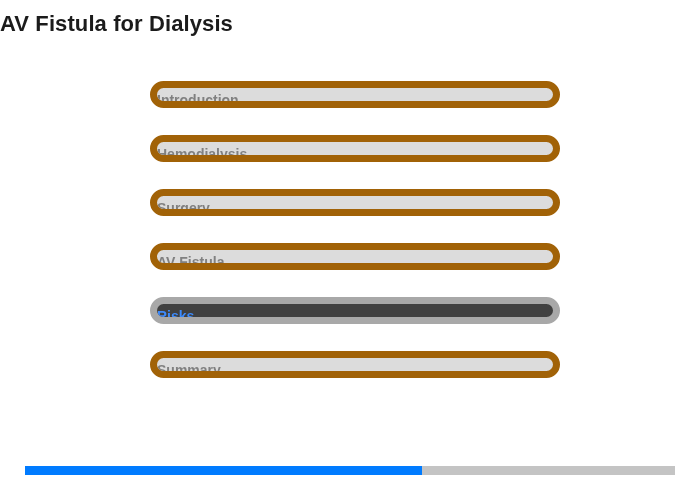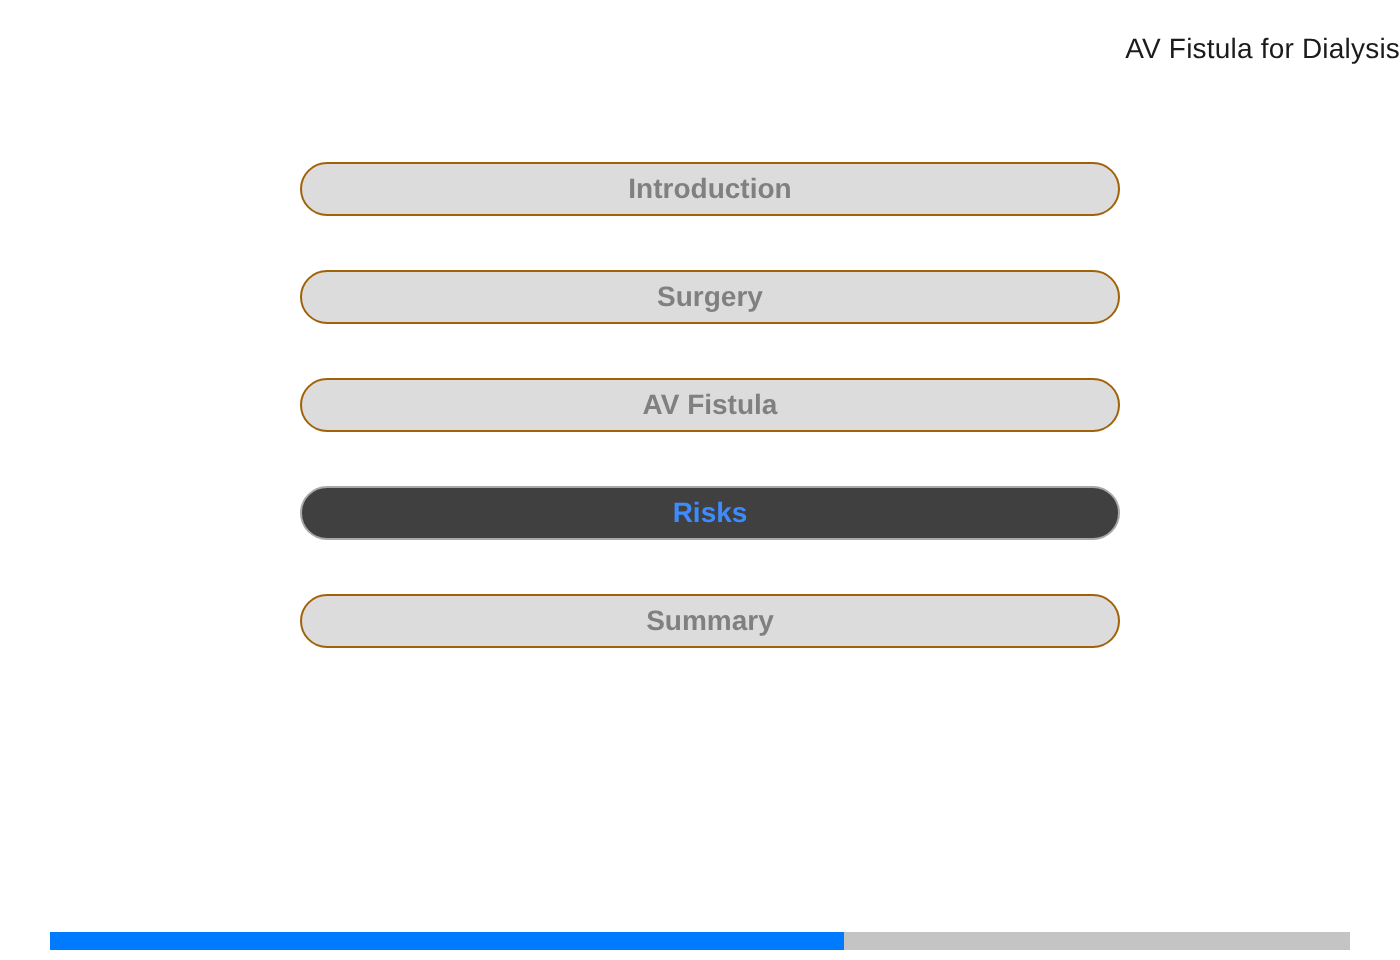--- a/index.html
+++ b/index.html
@@ -20,48 +20,48 @@
     width: 700px;
     height: 480px;
     box-sizing: border-box;
   }
 
   .page-title {
     position: absolute;
     top: 10px;
     left: 0;
     width: 700px;
-    text-align: right;
-    font-size: 14px;
-    font-weight: normal;
+    text-align: left;
+    font-size: 22px;
+    font-weight: bold;
     color: #1b1b1b;
     letter-spacing: 0.1px;
     line-height: 28px;
   }
 
   .menu-list {
     position: absolute;
     top: 81px;
     left: 150px;
     width: 410px;
   }
 
   .menu-button {
     box-sizing: border-box;
     width: 410px;
     height: 27px;
     margin-bottom: 27px;
-    border: 1px solid #a16207;
+    border: 7px solid #a16207;
     border-radius: 14px;
     background: #dcdcdc;
     color: #808080;
     font-family: "Liberation Sans", sans-serif;
     font-size: 14px;
     font-weight: bold;
-    text-align: center;
+    text-align: left;
     line-height: 25px;
     cursor: pointer;
     display: block;
     padding: 0;
     white-space: nowrap;
     overflow: hidden;
   }
 
   .menu-button:last-child {
     margin-bottom: 16px;
@@ -100,20 +100,21 @@
 </style>
 </head>
 <body>
 
 <div id="app">
 
   <div class="page-title">AV Fistula for Dialysis</div>
 
   <div class="menu-list">
       <button class="menu-button">Introduction</button>
+      <button class="menu-button">Hemodialysis</button>
       <button class="menu-button">Surgery</button>
       <button class="menu-button">AV Fistula</button>
       <button class="menu-button is-active">Risks</button>
       <button class="menu-button">Summary</button>
     </div>
 
   <div class="progress-wrap">
     <div class="progress-track" style="background: rgb(196, 196, 196);"></div>
     <div class="progress-fill" style="width: 61%; background: rgb(0, 123, 255);"></div>
   </div>

